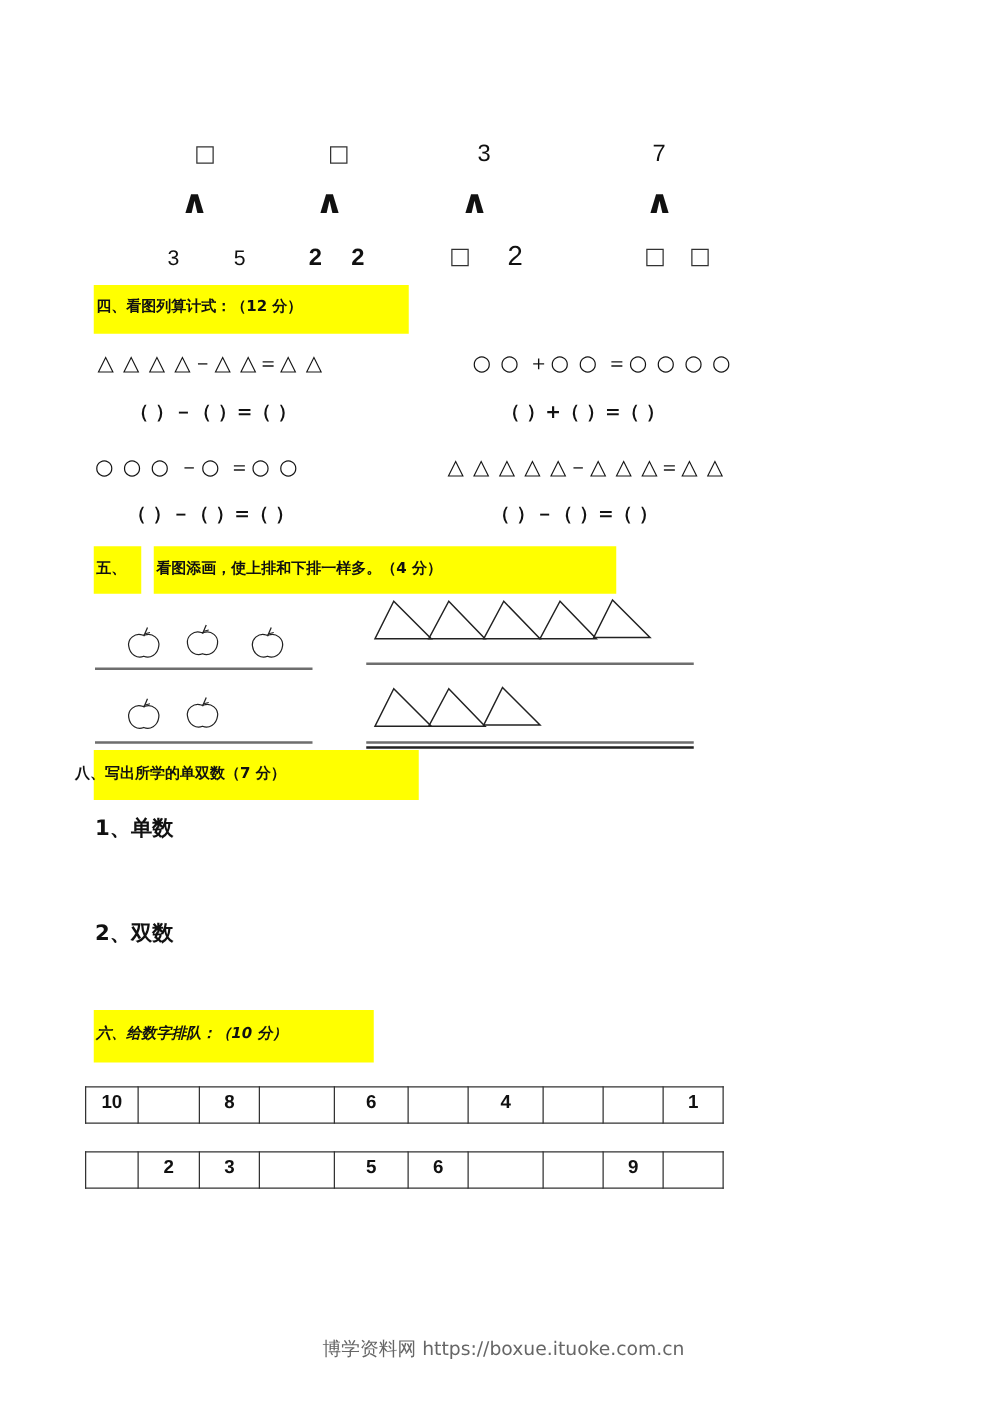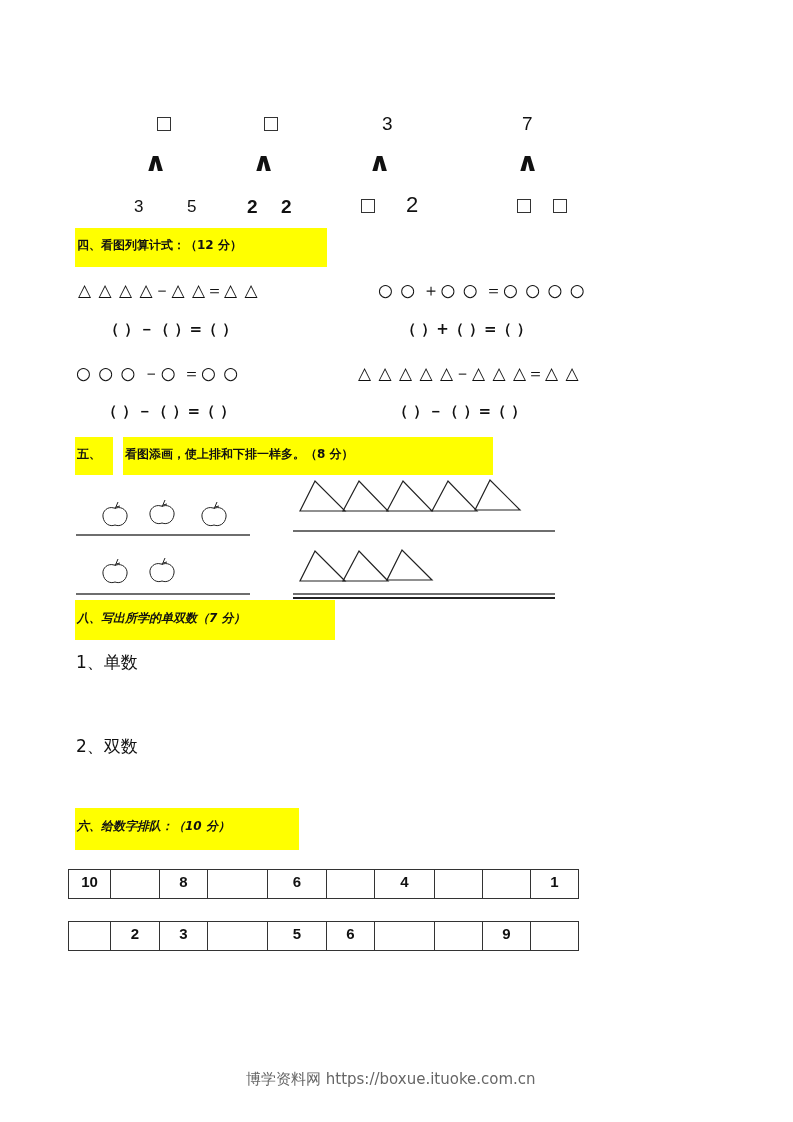--- a/index.html
+++ b/index.html
@@ -15,21 +15,21 @@
   .hl { position: absolute; background: #ffff00; }
   .heading { font-size: 12px; font-weight: bold; white-space: nowrap; }
   .eq { font-size: 17px; white-space: nowrap; font-family: "DejaVu Sans", sans-serif; letter-spacing: 1px; }
   .eq-blank { font-size: 15px; font-weight: bold; white-space: nowrap; font-family: "DejaVu Sans", sans-serif; }
   .rule { position: absolute; height: 2px; background: #6e6e6e; }
   .num-table { position: absolute; border-collapse: collapse; }
   .num-table td { border: 1.3px solid #333; height: 29px; padding: 0; font-weight: bold; font-size: 15px;
                   text-align: center; vertical-align: top; padding-top: 3px; box-sizing: border-box;
                   font-family: "Liberation Sans", sans-serif; margin-top: 36px; }
   .footer { font-size: 15px; color: #666; font-family: "DejaVu Sans", sans-serif; white-space: nowrap; }
-  .sub { font-size: 17px; font-weight: normal; }
+  .sub { font-size: 17px; font-weight: bold; }
 </style>
 </head>
 <body>
 
 <div>
 
   <span class="abs box-glyph" style="left:157px;top:117px;"></span>
   <span class="abs caret" style="left:145px;top:147px;">∧</span>
   <span class="abs tree-bot" style="left:134px;top:197px;">3</span>
   <span class="abs tree-bot" style="left:187px;top:197px;">5</span>
@@ -61,21 +61,21 @@
 
 <div class="abs eq" style="left:76px;top:362px;">○ ○ ○ －○ ＝○ ○</div>
 <div class="abs eq-blank" style="left:102px;top:402px;">（  ）－（  ）=（  ）</div>
 
 <div class="abs eq" style="left:358px;top:362px;">△ △ △ △ △－△ △ △＝△ △</div>
 <div class="abs eq-blank" style="left:393px;top:402px;">（   ）－（   ）=（   ）</div>
 
 <div class="hl" style="left:75px;top:437px;width:38px;height:38px;"></div>
 <div class="hl" style="left:123px;top:437px;width:370px;height:38px;"></div>
 <div class="abs heading" style="left:77px;top:446px;">五、</div>
-<div class="abs heading" style="left:125px;top:446px;">看图添画，使上排和下排一样多。（8 分）</div>
+<div class="abs heading" style="left:125px;top:446px;">看图添画，使上排和下排一样多。（4 分）</div>
 
 <svg class="abs" style="left:75px;top:490px;" width="180" height="110">
   <defs>
     <g id="apple">
       <path d="M12 5 C6 3, 0 8, 1 14 C2 21, 8 24, 13 22 C18 24, 24 21, 25 14 C26 8, 20 3, 14 5 Z" fill="none" stroke="#222" stroke-width="1"></path>
       <path d="M13 6 L16 -1" stroke="#222" stroke-width="1"></path>
       <path d="M14 4 L18 3" stroke="#222" stroke-width="1"></path>
     </g>
   </defs>
   <g>
@@ -107,21 +107,21 @@
     <polygon points="22,73 7,103 52,103"></polygon>
     <polygon points="66,73 50,103 95,103"></polygon>
     <polygon points="109,72 94,102 139,102"></polygon>
   </g>
 </svg>
 <div class="rule" style="left:293px;top:530px;width:262px;"></div>
 <div class="rule" style="left:293px;top:593px;width:262px;height:1.5px;"></div>
 <div class="rule" style="left:293px;top:597px;width:262px;height:1.5px;background:#222;"></div>
 
 <div class="hl" style="left:75px;top:600px;width:260px;height:40px;"></div>
-<div class="abs heading" style="left:77px;top:610px;font-style:italic;">八、写出所学的单双数（7 分）</div>
+<div class="abs heading" style="left:60px;top:610px;">八、写出所学的单双数（7 分）</div>
 <div class="abs sub" style="left:76px;top:651px;">1、单数</div>
 <div class="abs" style="left:76px;top:677px;width:500px;height:50px;"></div>
 <div class="abs sub" style="left:76px;top:735px;">2、双数</div>
 <div class="abs" style="left:76px;top:761px;width:500px;height:45px;"></div>
 
 <div class="hl" style="left:75px;top:808px;width:224px;height:42px;"></div>
 <div class="abs heading" style="left:77px;top:818px;font-style:italic;">六、给数字排队：（10 分）</div>
 
 <table class="num-table" style="left:68px;top:869px;">
   <tbody>
@@ -150,13 +150,13 @@
     <td style="width:59px;">5</td>
     <td style="width:48px;">6</td>
     <td style="width:60px;"></td>
     <td style="width:48px;"></td>
     <td style="width:48px;">9</td>
     <td style="width:48px;"></td>
   </tr>
 </tbody>
   </table>
 
-<div class="abs footer" style="left:246px;top:1070px;">博学资料网 https://boxue.ituoke.com.cn</div>
+<div class="abs footer" style="left:258px;top:1070px;">博学资料网 https://boxue.ituoke.com.cn</div>
 
 </body></html>

